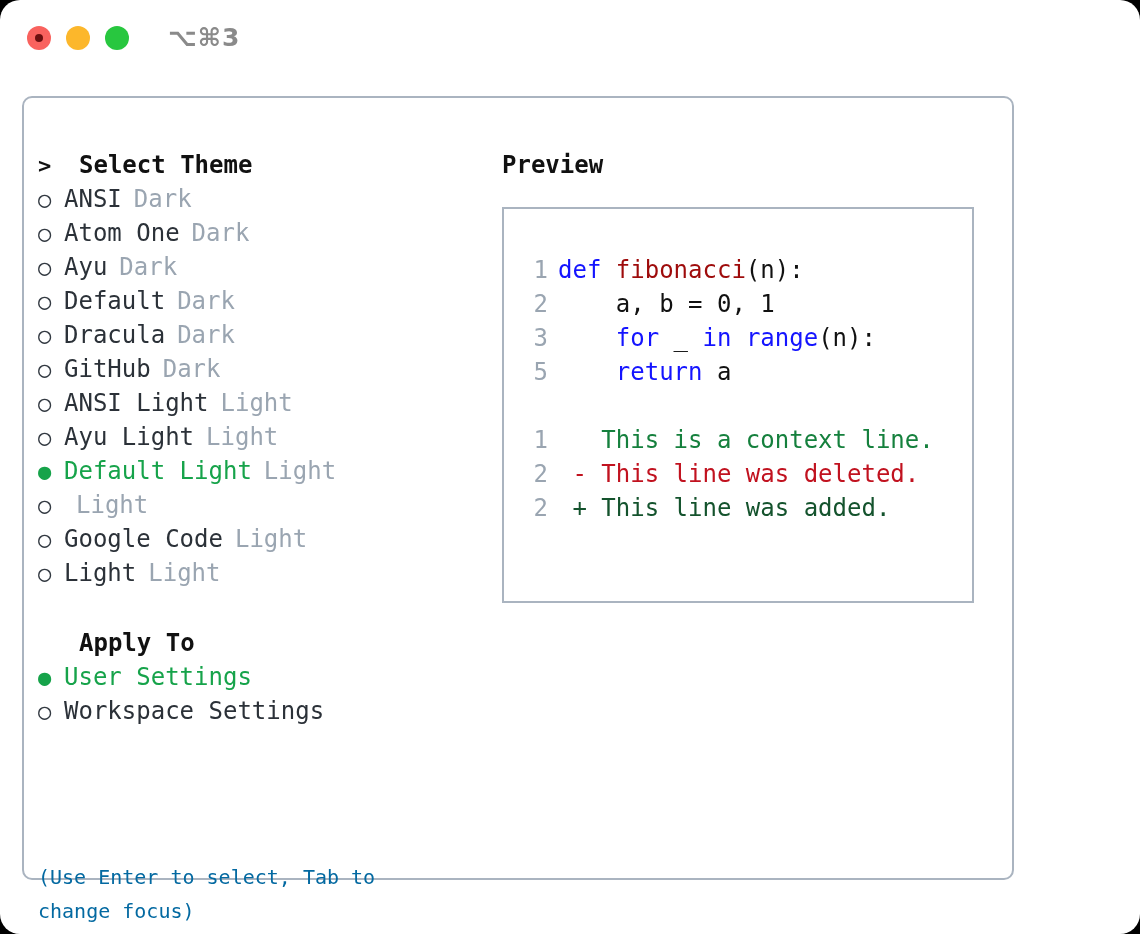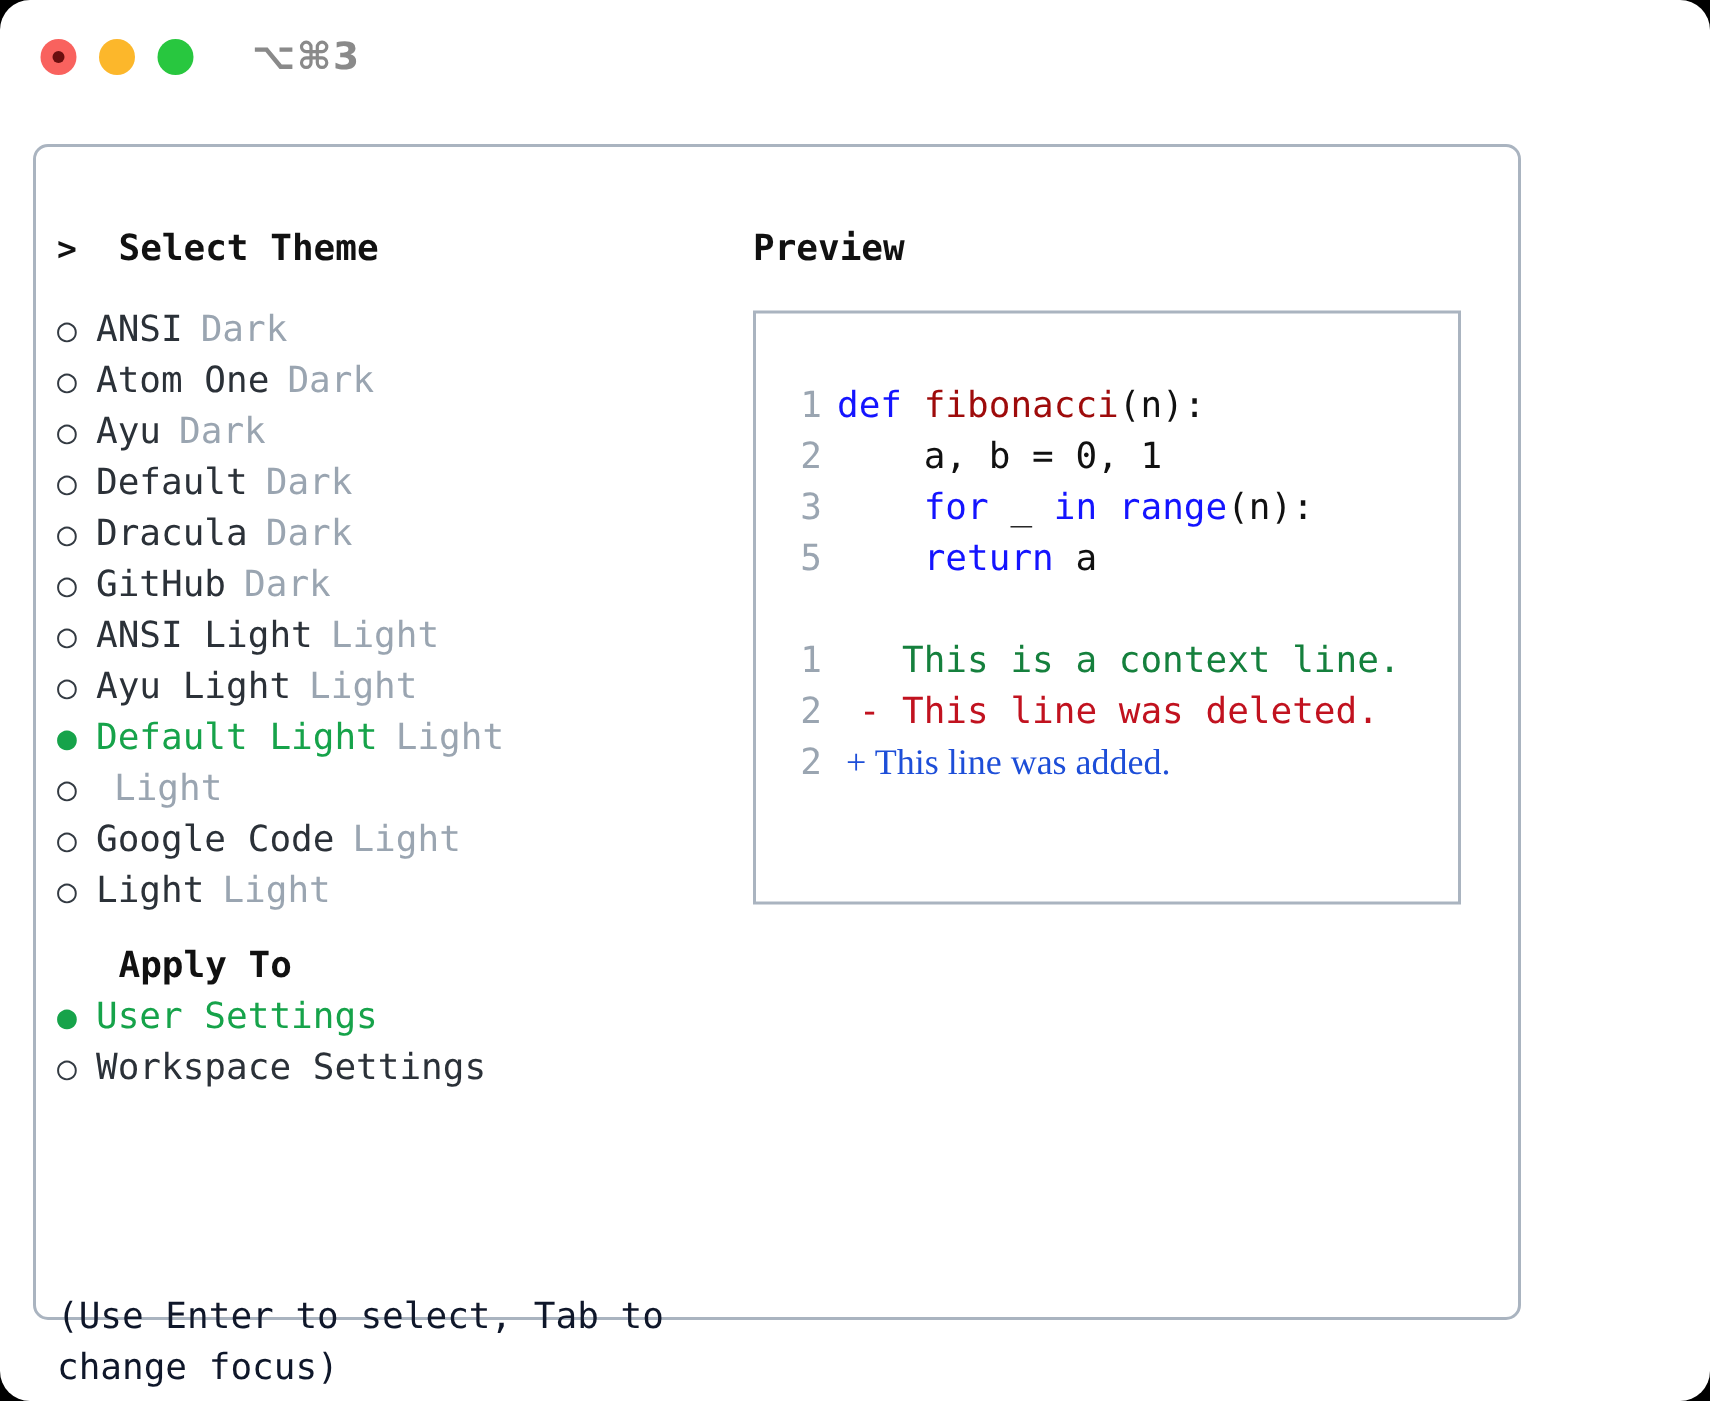--- a/index.html
+++ b/index.html
@@ -109,33 +109,32 @@
     font-size: 22px;
   }
   .marker.bullet     { color: #16a34a; }
   .marker.prompt     { color: #111111; font-weight: bold; }
   .label       { color: #2b3138; }
   .label.sel   { color: #16a34a; }
   .label.head  { color: #111111; font-weight: bold; margin-left: 15px; }
   .badge {
     color: #9aa5b1;
     margin-left: 12px;
-    margin-top: 20px;
   }
 
   .spacer { height: 36px; }
 
   .hint {
     position: absolute;
     left: 14px;
     top: 762px;
     width: 420px;
-    font-size: 24px;
+    font-size: 20px;
     line-height: 34px;
-    color: #0f172a;
+    color: #0369a1;
   }
 
   
   .right-col {
     position: absolute;
     left: 478px;
     top: 50px;
     width: 500px;
   }
   .preview-title {
@@ -170,21 +169,21 @@
     text-align: right;
     color: #9aa5b1;
   }
   .ctext { margin-left: 10px; }
 
   .kw   { color: #1414ff; }
   .fn   { color: #9e0b0b; }
   .pl   { color: #111111; }
   .ctx  { color: #15803d; }
   .del  { color: #c1121f; }
-  .add  { color: #1d4ed8; font-family: Liberation Serif, serif; }
+  .add  { color: #14532d; }
 
   .blankline { height: 34px; }
 </style>
 </head>
 <body>
 
 <div class="window">
 
   <div class="titlebar">
     <div class="lights">

